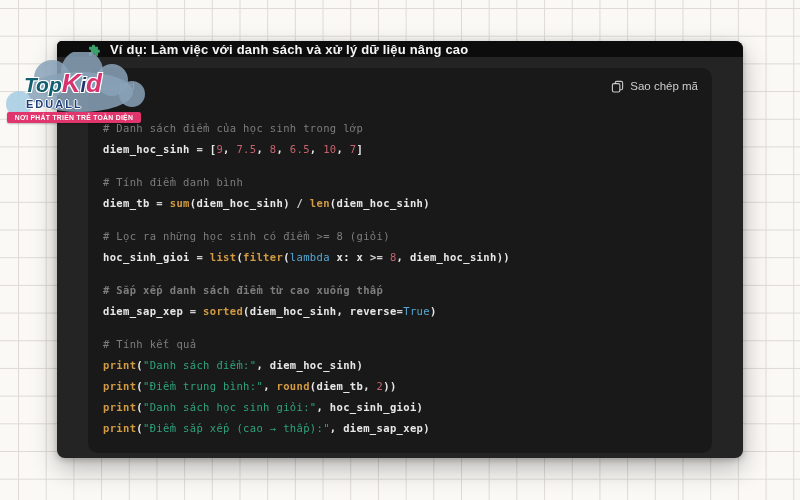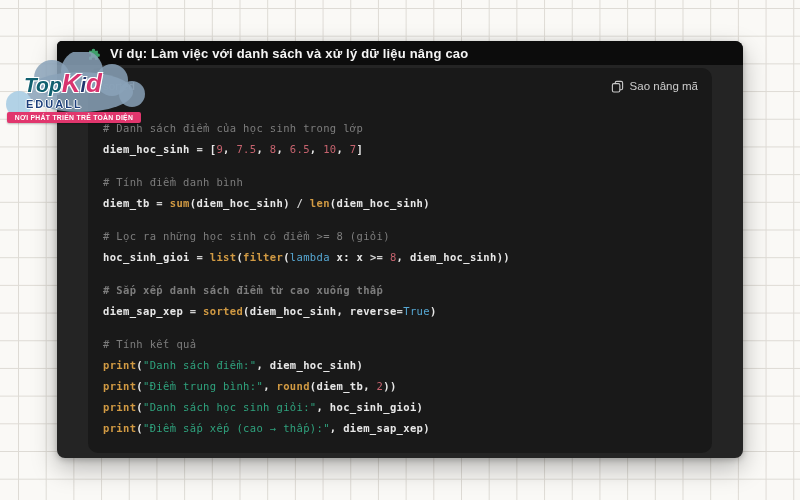--- a/index.html
+++ b/index.html
@@ -15,21 +15,21 @@
   }
 
   
   .window{
     position:absolute;left:57px;top:41px;width:686px;height:417px;
     background:#242424;border-radius:5px 8px 8px 8px;
     box-shadow:0 10px 26px rgba(0,0,0,.28), 0 2px 6px rgba(0,0,0,.22);
     z-index:2;
   }
   .titlebar{
-    height:24px;background:#0c0c0c;border-radius:5px 8px 0 0;
+    height:16px;background:#0c0c0c;border-radius:5px 8px 0 0;
     display:flex;align-items:center;gap:8px;padding-left:30px;
   }
   .titlebar .win-title{
     color:#f5f5f5;font-size:13px;font-weight:bold;letter-spacing:.2px;
     white-space:nowrap;
   }
   .puzzle{width:15px;height:15px;flex:0 0 auto;}
 
   .code-card{
     position:absolute;left:31px;right:31px;top:27px;bottom:5px;
@@ -98,21 +98,21 @@
   </div>
 
   <div class="code-card">
     <div class="card-header">
       <span class="lang-label">sorted</span>
       <button class="copy-btn">
         <svg width="13" height="13" viewBox="0 0 14 14">
           <rect x="4.5" y="1.5" width="8" height="9" rx="1.6" fill="none" stroke="#c9c9c9" stroke-width="1.2"></rect>
           <rect x="1.5" y="3.9" width="8" height="9" rx="1.6" fill="#191919" stroke="#c9c9c9" stroke-width="1.2"></rect>
         </svg>
-        <span>Sao nâng mã</span>
+        <span>Sao chép mã</span>
       </button>
     </div>
     <div class="code">
         <div class="code-line"><span style="color: rgb(125, 125, 125);"># Danh sách điểm của học sinh trong lớp</span></div>
         <div class="code-line"><span style="color: rgb(232, 232, 232); font-weight: 700;">diem_hoc_sinh</span><span style="color: rgb(212, 212, 212); font-weight: 700;"> = </span><span style="color: rgb(232, 232, 232); font-weight: 700;">[</span><span style="color: rgb(198, 99, 110);">9</span><span style="color: rgb(232, 232, 232); font-weight: 700;">, </span><span style="color: rgb(198, 99, 110);">7.5</span><span style="color: rgb(232, 232, 232); font-weight: 700;">, </span><span style="color: rgb(198, 99, 110);">8</span><span style="color: rgb(232, 232, 232); font-weight: 700;">, </span><span style="color: rgb(198, 99, 110);">6.5</span><span style="color: rgb(232, 232, 232); font-weight: 700;">, </span><span style="color: rgb(198, 99, 110);">10</span><span style="color: rgb(232, 232, 232); font-weight: 700;">, </span><span style="color: rgb(198, 99, 110);">7</span><span style="color: rgb(232, 232, 232); font-weight: 700;">]</span></div>
         <div class="code-line blank"></div>
         <div class="code-line"><span style="color: rgb(125, 125, 125);"># Tính điểm danh bình</span></div>
         <div class="code-line"><span style="color: rgb(232, 232, 232); font-weight: 700;">diem_tb</span><span style="color: rgb(212, 212, 212); font-weight: 700;"> = </span><span style="color: rgb(209, 154, 67); font-weight: 700;">sum</span><span style="color: rgb(232, 232, 232); font-weight: 700;">(</span><span style="color: rgb(232, 232, 232); font-weight: 700;">diem_hoc_sinh</span><span style="color: rgb(232, 232, 232); font-weight: 700;">)</span><span style="color: rgb(212, 212, 212); font-weight: 700;"> / </span><span style="color: rgb(209, 154, 67); font-weight: 700;">len</span><span style="color: rgb(232, 232, 232); font-weight: 700;">(</span><span style="color: rgb(232, 232, 232); font-weight: 700;">diem_hoc_sinh</span><span style="color: rgb(232, 232, 232); font-weight: 700;">)</span></div>
         <div class="code-line blank"></div>
         <div class="code-line"><span style="color: rgb(125, 125, 125);"># Lọc ra những học sinh có điểm &gt;= 8 (giỏi)</span></div>

